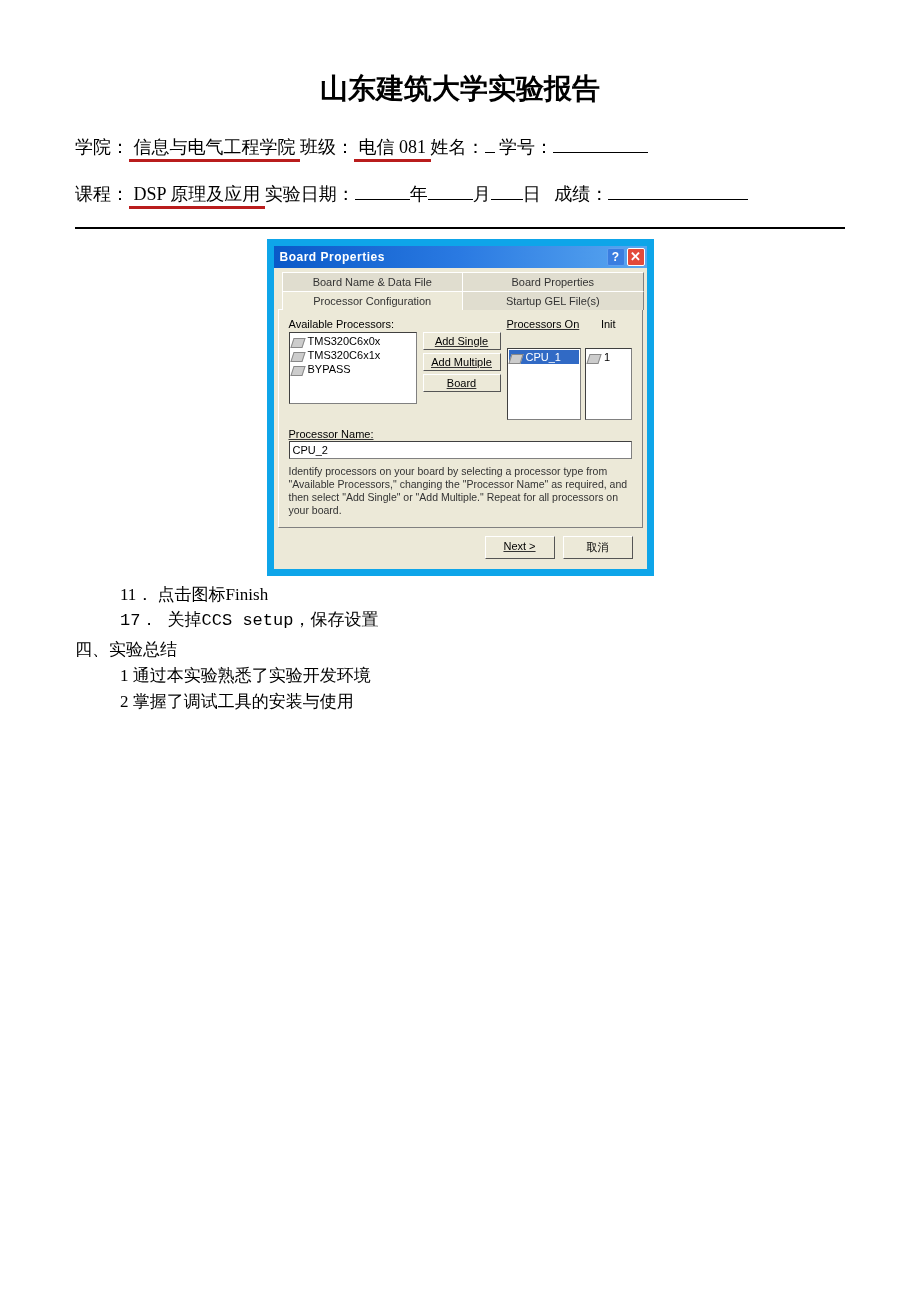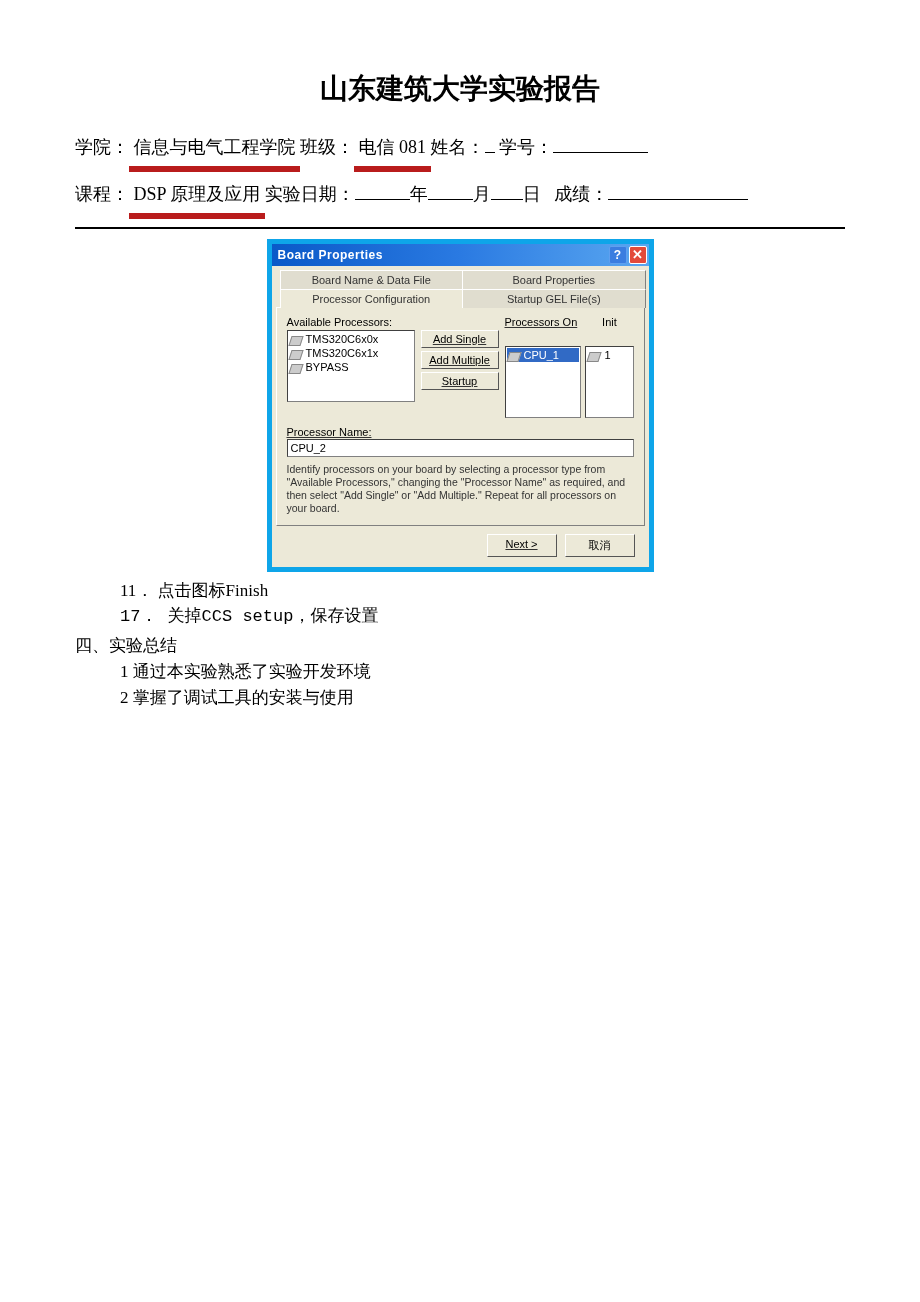--- a/index.html
+++ b/index.html
@@ -16,22 +16,22 @@
       font-weight: bold;
       font-family: "SimHei", "黑体", sans-serif;
       margin-bottom: 25px;
     }
     .info-line {
       font-size: 18px;
       margin-bottom: 18px;
       line-height: 1.6;
     }
     .underline-text {
-      border-bottom: 6px solid #b91c1c;
-      padding-bottom: 9px;
+      border-bottom: 3px solid #b91c1c;
+      padding-bottom: 2px;
     }
     .blank {
       display: inline-block;
       border-bottom: 1px solid #000;
     }
     .divider {
       border: none;
       border-top: 2.5px solid #000;
       margin-top: 8px;
       margin-bottom: 10px;
@@ -39,21 +39,21 @@
     .dialog-wrap {
       display: flex;
       justify-content: center;
       margin-bottom: 6px;
     }
     
     .dialog {
       width: 387px;
       font-family: "SimSun", "MS Sans Serif", Tahoma, sans-serif;
       font-size: 11px;
-      border: 5px solid #0ea5e9;
+      border: 7px solid #0ea5e9;
       background: #ece9d8;
     }
     .titlebar {
       height: 22px;
       background: linear-gradient(90deg, #0a59c8 0%, #2a7ae2 50%, #5aa7f0 100%);
       color: #fff;
       display: flex;
       align-items: center;
       padding: 0 2px 0 6px;
       font-weight: bold;
@@ -224,21 +224,21 @@
                 </div>
               <div class="li-item">
                   <span class="chip-icon"></span>
                   <span>BYPASS</span>
                 </div>
             </div>
           </div>
           <div class="col-mid">
             <div class="winbtn"><span class="label-u">Add Single</span></div>
             <div class="winbtn"><span class="label-u">Add Multiple</span></div>
-            <div class="winbtn"><span class="label-u">Startup</span></div>
+            <div class="winbtn"><span class="label-u">Board</span></div>
           </div>
           <div class="col-right">
             <div style="flex:1.6">
               <div><span class="label-u">Processors On</span></div>
               <div class="listbox small">
                 <div class="li-item sel">
                     <span class="chip-icon"></span>
                     <span>CPU_1</span>
                   </div>
               </div>

